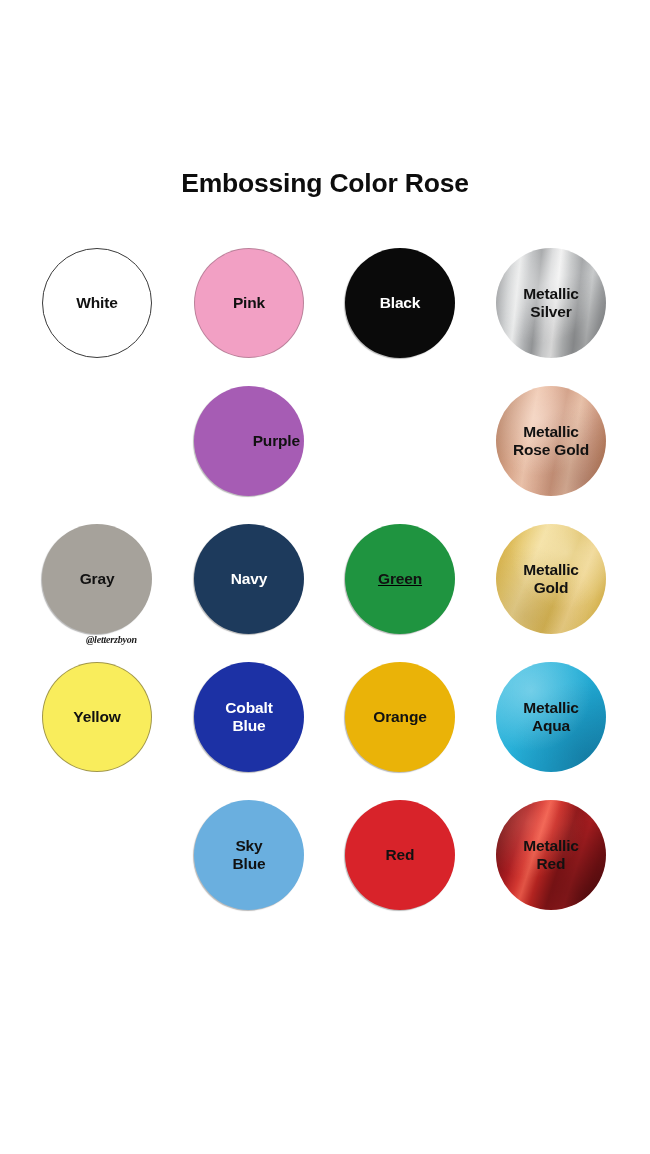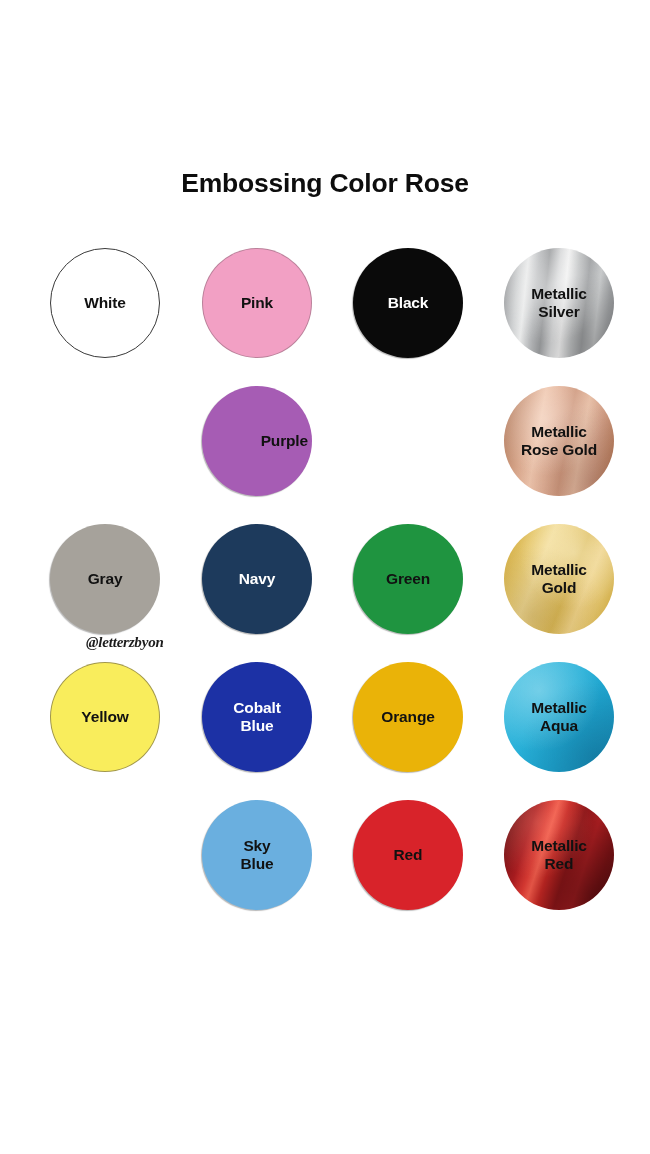--- a/index.html
+++ b/index.html
@@ -38,21 +38,20 @@
     color: #0d0d0d;
     font-family: "Liberation Sans", sans-serif;
   }
 
   
   #swatch-grid {
     position: absolute;
     left: 0;
     top: 248px;
     width: 598px;
-    margin-left: 8px;
   }
   .swatch-row {
     position: relative;
     height: 138px;
   }
   .swatch-cell {
     position: absolute;
     top: 0;
     width: 110px;
     height: 110px;
@@ -161,21 +160,21 @@
   }
 
   
   #watermark {
     position: absolute;
     left: 86px;
     top: 634px;
     font-family: "Liberation Serif", serif;
     font-style: italic;
     font-weight: 700;
-    font-size: 15px;
+    font-size: 10px;
     letter-spacing: -0.2px;
     color: #1d1d1d;
     white-space: nowrap;
   }
 </style>
 </head>
 <body>
 
 <div id="chart-page">
 
@@ -223,21 +222,21 @@
           <div class="swatch-circle shaded" style="background: rgb(166, 162, 155);">
             <div class="swatch-label" style="color: rgb(17, 17, 17);">Gray</div>
           </div>
         </div>
         <div class="swatch-cell c1">
           <div class="swatch-circle shaded" style="background: rgb(29, 58, 92);">
             <div class="swatch-label" style="color: rgb(255, 255, 255);">Navy</div>
           </div>
         </div>
         <div class="swatch-cell c2">
-          <div class="swatch-circle shaded" style="background: rgb(31, 148, 64);">
+          <div class="swatch-circle shaded" style="background: rgb(31, 148, 64); text-decoration: underline;">
             <div class="swatch-label" style="color: rgb(17, 17, 17);">Green</div>
           </div>
         </div>
         <div class="swatch-cell c3">
           <div class="swatch-circle met-gold">
             <div class="swatch-label" style="color: rgb(17, 17, 17);">Metallic
 Gold</div>
           </div>
         </div>
       </div>

